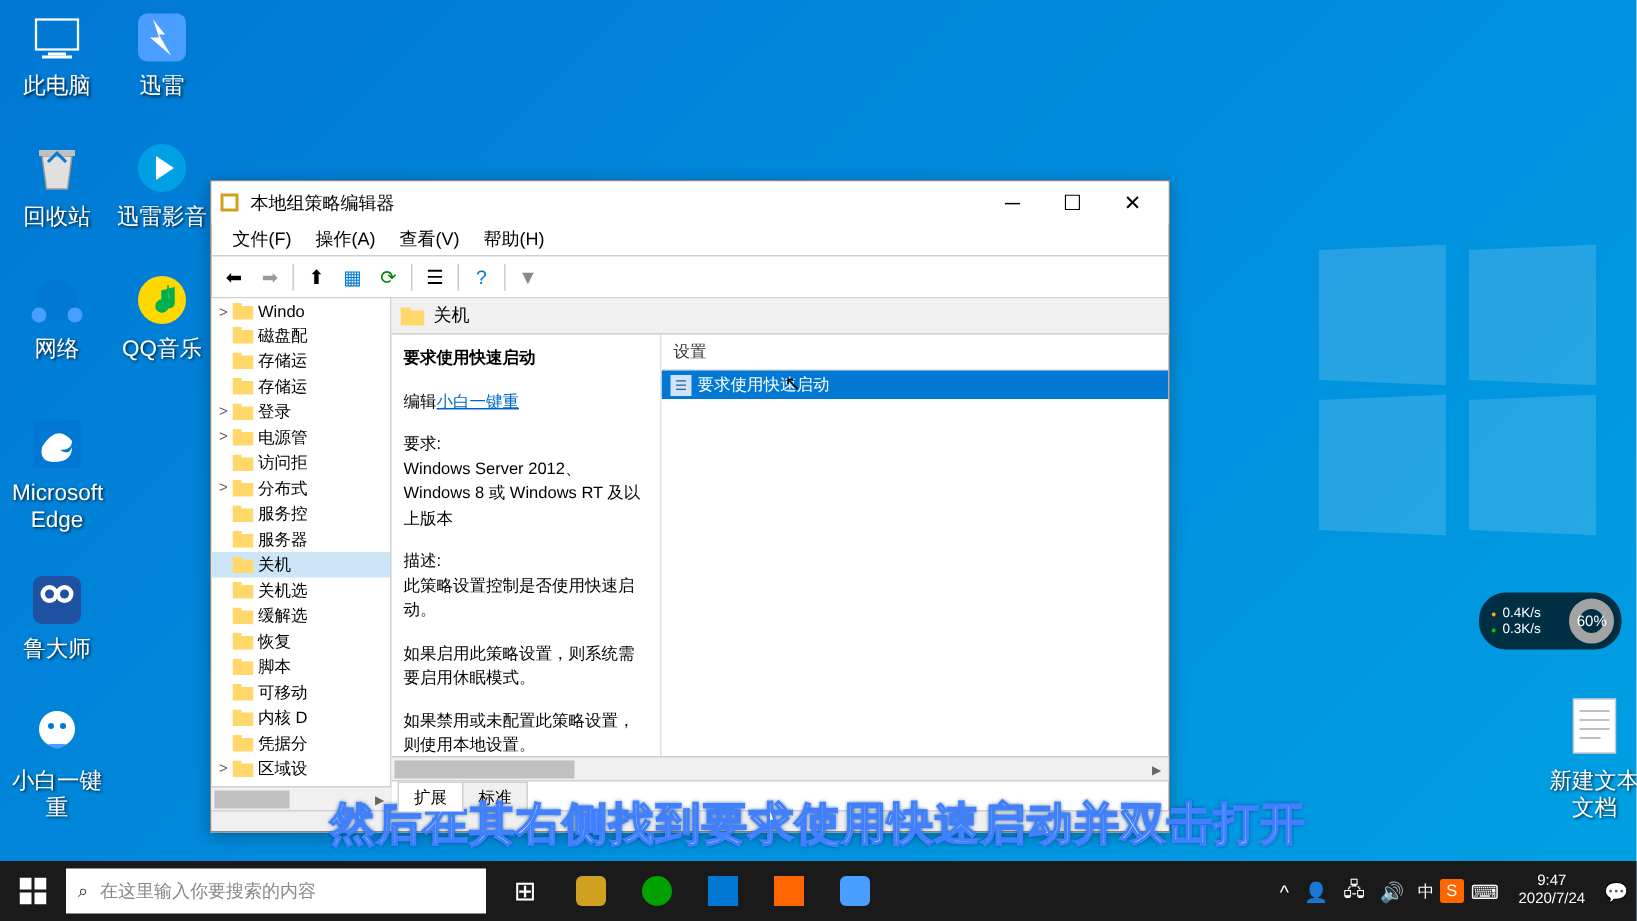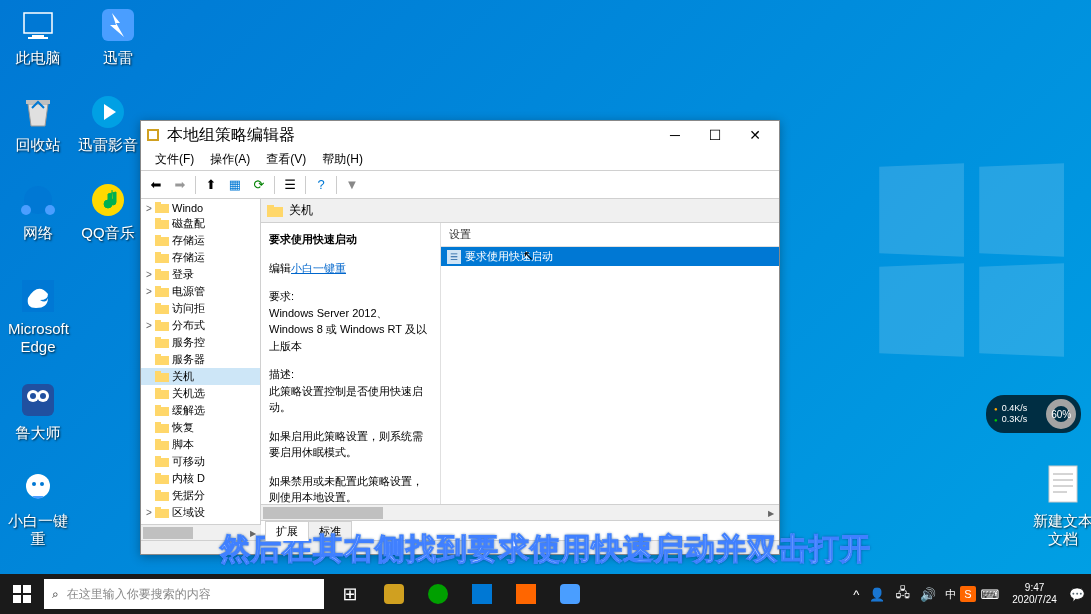--- a/index.html
+++ b/index.html
@@ -12,35 +12,35 @@
     .win-logo-bg .s2 { left: 100px; top: 0; width: 90px; height: 90px; transform: perspective(400px) rotateY(-20deg); }
     .win-logo-bg .s3 { left: 0; top: 100px; width: 90px; height: 90px; transform: perspective(400px) rotateY(-20deg); }
     .win-logo-bg .s4 { left: 100px; top: 100px; width: 90px; height: 90px; transform: perspective(400px) rotateY(-20deg); }
 
     
     .desktop { position: absolute; left: 0; top: 0; width: 100%; height: calc(100% - 40px); }
     .desktop-icon { position: absolute; width: 60px; text-align: center; cursor: pointer; }
     .desktop-icon .icon-img { width: 40px; height: 40px; margin: 0 auto 4px; display: flex; align-items: center; justify-content: center; }
     .desktop-icon .icon-label { color: #fff; font-size: 15px; text-shadow: 1px 1px 2px rgba(0,0,0,0.8); line-height: 1.2; }
     .di-0 { left: 8px; top: 5px; }
-    .di-1 { left: 88px; top: 5px; }
+    .di-1 { left: 78px; top: 5px; }
     .di-2 { left: 8px; top: 92px; }
     .di-3 { left: 78px; top: 92px; }
     .di-4 { left: 8px; top: 180px; }
     .di-5 { left: 78px; top: 180px; }
     .di-6 { left: 8px; top: 276px; }
     .di-7 { left: 8px; top: 380px; }
     .di-8 { left: 8px; top: 468px; }
     .di-9 { left: 1033px; top: 468px; }
 
     
     .window { position: absolute; left: 140px; top: 120px; width: 640px; height: 435px; background: #fff; border: 1px solid #888; box-shadow: 0 2px 10px rgba(0,0,0,0.3); display: flex; flex-direction: column; }
     .titlebar { height: 28px; display: flex; align-items: center; padding: 0 4px; background: #fff; }
     .titlebar .ticon { width: 16px; height: 16px; margin-right: 6px; }
-    .titlebar .ttext { flex: 1; font-size: 16px; }
+    .titlebar .ttext { flex: 1; font-size: 12px; }
     .titlebar .wbtn { width: 40px; height: 26px; display: inline-flex; align-items: center; justify-content: center; font-size: 14px; cursor: pointer; }
 
     .menubar { height: 22px; display: flex; align-items: flex-end; padding: 0 6px; border-bottom: 1px solid #d0d0d0; font-size: 12px; }
     .menubar .mitem { padding: 2px 8px; cursor: pointer; }
 
     .toolbar { height: 28px; display: flex; align-items: center; padding: 0 4px; border-bottom: 1px solid #d0d0d0; gap: 2px; }
     .toolbar .tbtn { width: 22px; height: 22px; display: inline-flex; align-items: center; justify-content: center; cursor: pointer; border: 1px solid transparent; font-size: 13px; }
     .toolbar .sep { width: 1px; height: 18px; background: #ccc; margin: 0 2px; }
 
     .body-row { flex: 1; display: flex; min-height: 0; }

